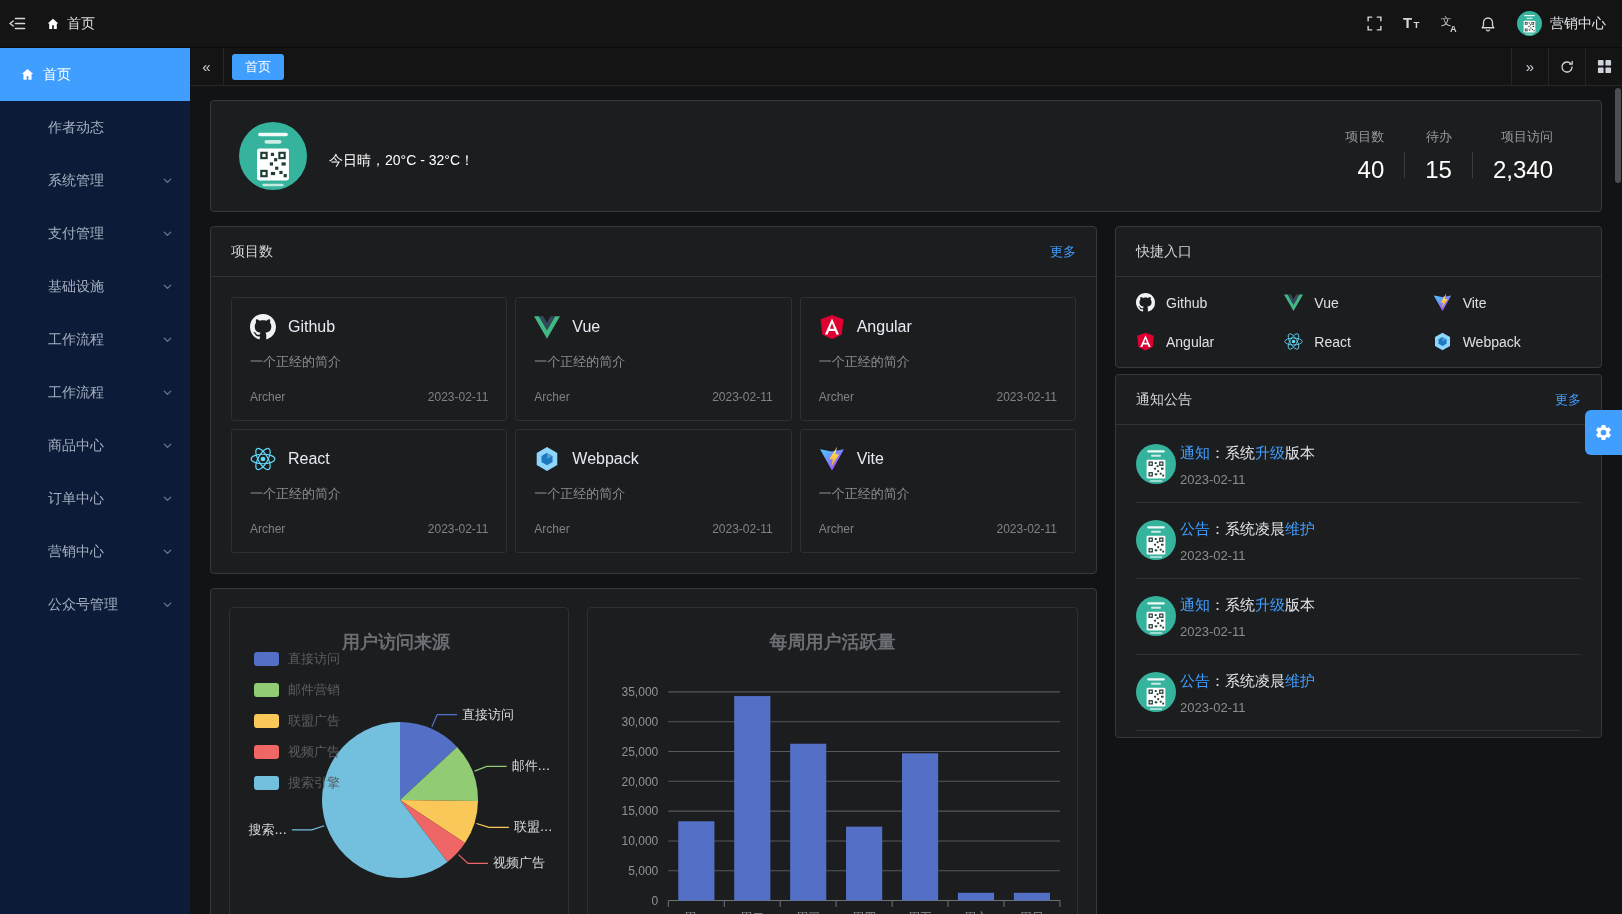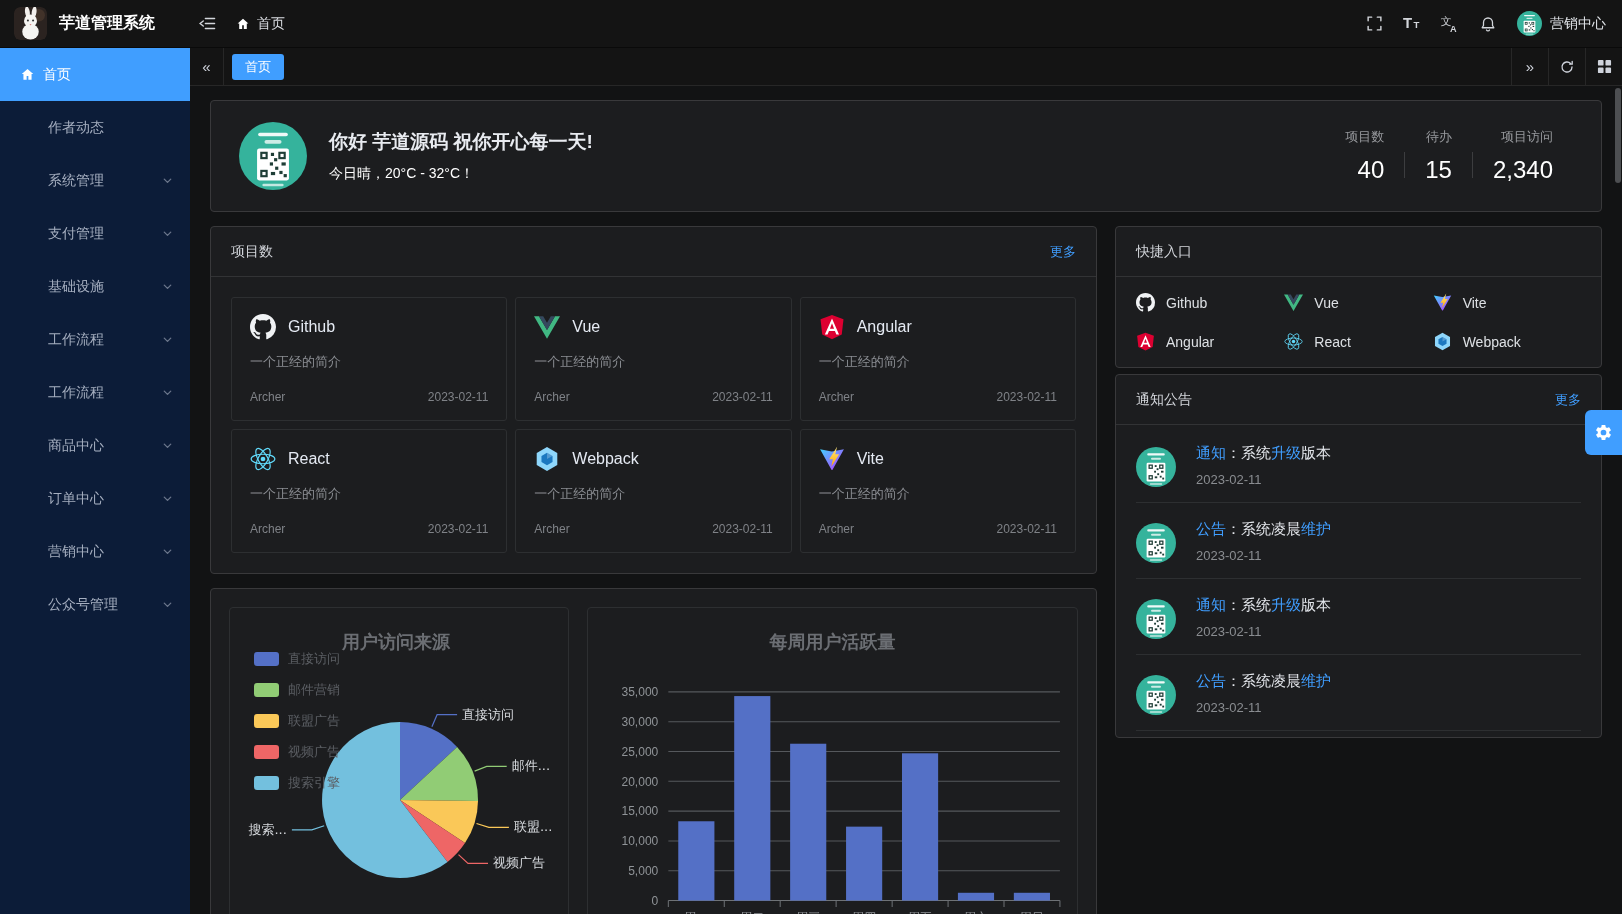--- a/index.html
+++ b/index.html
@@ -87,21 +87,21 @@
   .legend-row { display:flex; align-items:center; gap:9px; margin-bottom:13px; cursor:pointer; }
   .legend-swatch { width:25px; height:14px; border-radius:3px; }
   .legend-lbl { color:#5b5e63; font-size:13px; }
   .chart-svg { position:absolute; inset:0; }
 
   
   .quick-body { padding:16px 20px; display:grid; grid-template-columns:repeat(3,1fr); row-gap:20px; }
   .quick-item { display:flex; align-items:center; gap:11px; cursor:pointer; }
   .quick-lbl { color:#dde0e4; font-size:14px; }
   .notice-body { padding:2px 20px 6px 20px; }
-  .notice-item { display:flex; align-items:flex-end; gap:20px; padding:17px 0 15px 0;
+  .notice-item { display:flex; align-items:flex-start; gap:4px; padding:17px 0 15px 0;
     border-bottom:1px solid #2d2f31; }
   .notice-item:last-child { border-bottom:1px solid #2d2f31; }
   .n-avatar { width:40px; height:40px; flex:none; }
   .n-title { font-size:15px; cursor:pointer; }
   .n-title .seg-link { color:#409EFF; }
   .n-title .seg-text { color:#e2e5ea; }
   .n-date { color:#8a8d91; font-size:13px; margin-top:9px; }
 
   
   .gear-fab { position:absolute; right:0; top:410px; width:37px; height:45px; background:#409EFF;
@@ -110,34 +110,20 @@
   .scrollbar { position:absolute; right:1px; top:88px; bottom:2px; width:6px; z-index:50; }
   .scroll-thumb { position:absolute; top:0; width:6px; height:95px; background:#4d4f52;
     border-radius:3px; cursor:grab; }
 </style>
 </head>
 <body>
 
 <div class="app">
 
   <div class="topbar">
-    <div class="logo-zone">
-      <span class="logo-img"><svg width="33" height="33" viewBox="0 0 32 32">
-            <rect width="32" height="32" rx="6" fill="#2b2320"></rect>
-            <circle cx="24" cy="8" r="6" fill="#413229"></circle>
-            <ellipse cx="13" cy="5" rx="2.3" ry="5.5" fill="#f2efec" transform="rotate(-8 13 5)"></ellipse>
-            <ellipse cx="19.5" cy="5" rx="2.3" ry="5.5" fill="#f2efec" transform="rotate(8 19.5 5)"></ellipse>
-            <circle cx="16" cy="13.5" r="6.3" fill="#f7f5f2"></circle>
-            <ellipse cx="16" cy="24" rx="8" ry="7.5" fill="#f7f5f2"></ellipse>
-            <circle cx="13.5" cy="13" r="1" fill="#333"></circle>
-            <circle cx="18.5" cy="13" r="1" fill="#333"></circle>
-            <path d="M15 16.5h2l-1 1.4z" fill="#d88"></path>
-          </svg></span>
-      <span class="app-title">芋道管理系统</span>
-    </div>
     <span class="tb-icon">
         <svg width="17" height="17" viewBox="0 0 24 24" fill="none" stroke="#d3d6db" stroke-width="2" stroke-linecap="round">
           <path d="M9 5h13M9 12h13M9 19h13M6 8.5 1.5 12 6 15.5"></path>
         </svg>
       </span>
     <div class="crumb">
       <span style="display:flex">
           <svg width="14" height="14" viewBox="0 0 24 24" fill="#ffffff">
             <path d="M12 3.2 2.8 11.2h2.7v9.2h5.1v-6.2h2.8v6.2h5.1v-9.2h2.7z"></path>
           </svg>
@@ -327,21 +313,20 @@
             <rect x="29" y="38" width="3" height="3" fill="#1e3d36"></rect>
             <rect x="40" y="38" width="4" height="3" fill="#1e3d36"></rect>
             <rect x="34" y="42" width="3" height="3" fill="#1e3d36"></rect>
             <rect x="30" y="47" width="4" height="3" fill="#1e3d36"></rect>
             <rect x="38" y="46" width="3" height="3" fill="#1e3d36"></rect>
             <rect x="42" y="49" width="3" height="3" fill="#1e3d36"></rect>
             <rect x="22" y="58" width="20" height="2.4" rx="1.2" fill="rgba(255,255,255,.7)"></rect>
           </svg>
         </span>
       <div class="w-texts">
-        <div class="w-title">你好 芋道源码 祝你开心每一天!</div>
         <div class="w-sub">今日晴，20°C - 32°C！</div>
       </div>
       <div class="w-stats">
           <div class="w-stat">
             <div class="lbl">项目数</div>
             <div class="val">40</div>
           </div>
           <div class="w-div"></div>
           <div class="w-stat">
             <div class="lbl">待办</div>

